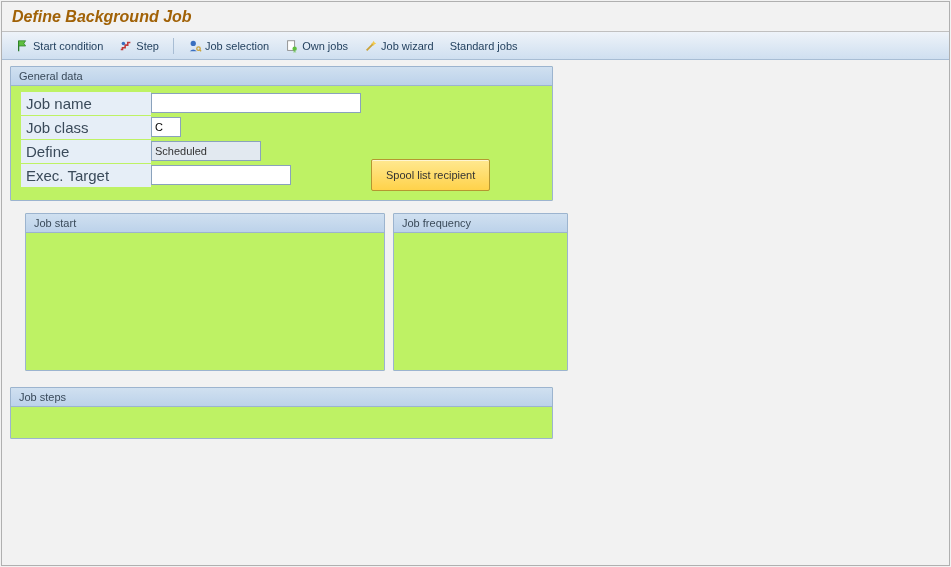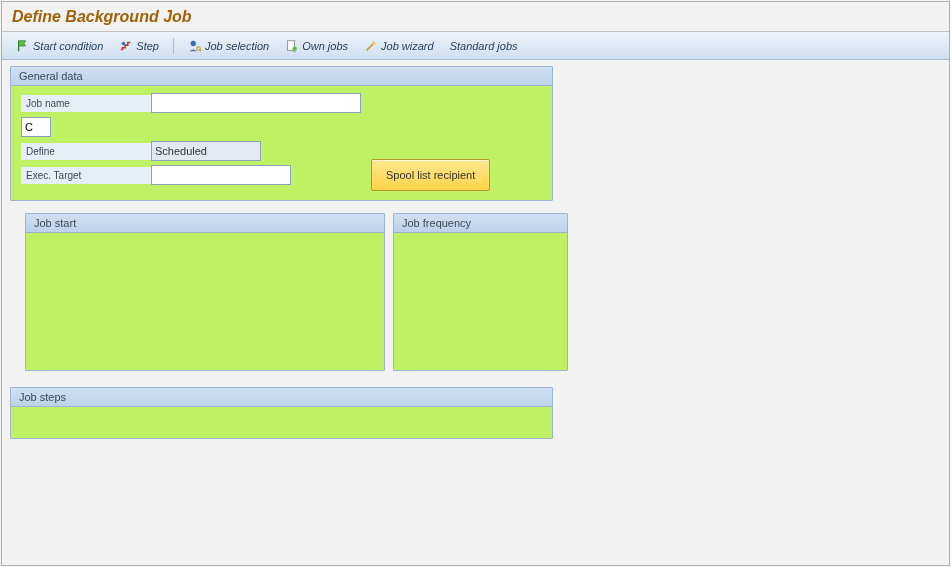--- a/index.html
+++ b/index.html
@@ -42,21 +42,20 @@
     }
     .tb-btn {
       display: flex;
       align-items: center;
       gap: 3px;
       padding: 2px 6px;
       border-radius: 2px;
       cursor: pointer;
       color: #1e3c5a;
       font-size: 11px;
-      font-style: italic;
     }
     .tb-sep {
       width: 1px;
       height: 16px;
       background: #a8bdd4;
       margin: 0 4px;
     }
     .tb-icon {
       display: inline-flex;
       width: 14px;
@@ -88,21 +87,21 @@
       align-items: center;
       margin-bottom: 2px;
       height: 22px;
     }
     .form-label {
       width: 130px;
       color: #3a4a5a;
       background: #e6eef7;
       border: 1px solid transparent;
       padding: 2px 4px;
-      font-size: 10px;
+      font-size: 15px;
     }
     .form-input {
       height: 20px;
       border: 1px solid #8aa2bc;
       background: #fff;
       padding: 0 3px;
       font-size: 11px;
       font-family: inherit;
     }
     .form-input.readonly {
@@ -214,20 +213,21 @@
     <div class="panel panel-general">
       <div class="panel-header">General data</div>
       <div class="panel-body">
 
         <div class="form-row">
           <div class="form-label">Job name</div>
           <input class="form-input w-long" type="text" value="" style="">
         </div>
 
         <div class="form-row">
+          <div class="form-label">Job class</div>
           <input class="form-input w-short" type="text" value="C" style="">
         </div>
 
         <div class="form-row">
           <div class="form-label">Define</div>
           <input class="form-input readonly w-med" type="text" readonly="" value="Scheduled" style="">
         </div>
 
         <div class="form-row">
           <div class="form-label">Exec. Target</div>

